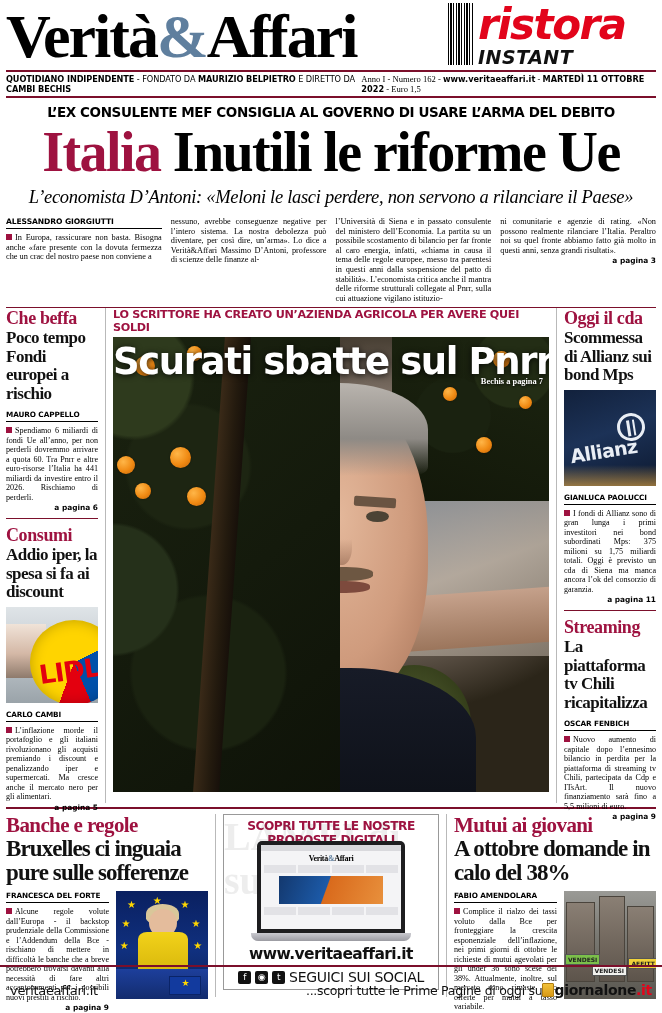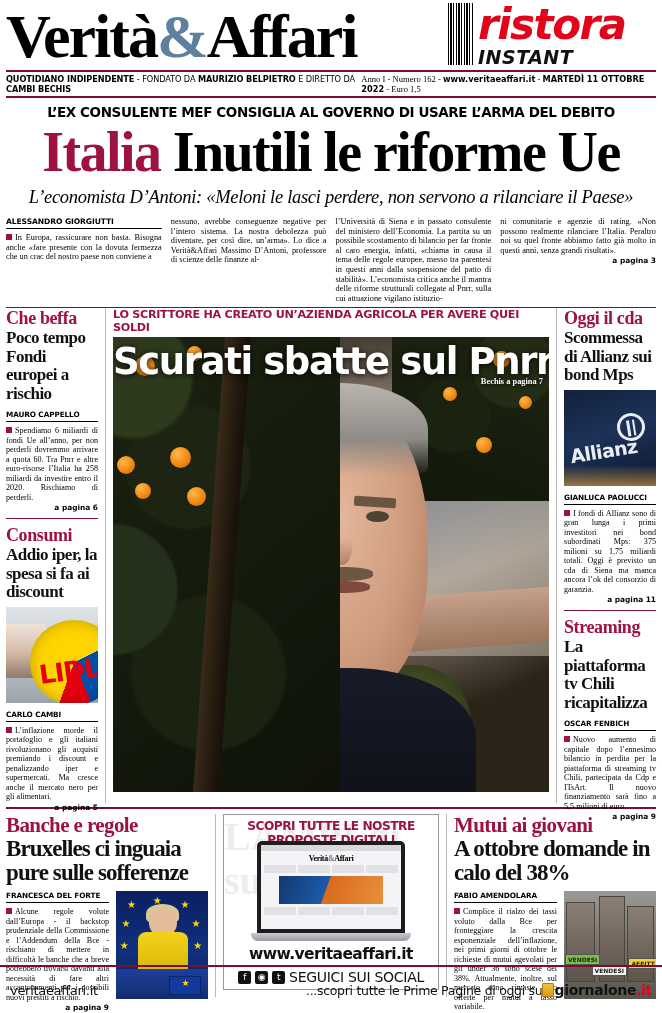--- a/index.html
+++ b/index.html
@@ -538,21 +538,21 @@
   <div class="rule-thin"></div>
 
   <div class="midband">
 
     <div class="side-col left">
 
       <div>
         <div class="sec-label">Che beffa</div>
         <div class="sec-title">Poco tempo Fondi europei a rischio</div>
         <div class="mini-byline">MAURO CAPPELLO</div>
-        <div class="mini-body"><span class="sq"></span><span>Spendiamo 6 miliardi di fondi Ue all’anno, per non perderli dovremmo arrivare a quota 60. Tra Pnrr e altre euro-risorse l’Italia ha 258 miliardi da investire entro il 2020. Rischiamo di perderli.</span></div>
+        <div class="mini-body"><span class="sq"></span><span>Spendiamo 6 miliardi di fondi Ue all’anno, per non perderli dovremmo arrivare a quota 60. Tra Pnrr e altre euro-risorse l’Italia ha 441 miliardi da investire entro il 2026. Rischiamo di perderli.</span></div>
         <span class="pagref">a pagina 6</span>
       </div>
 
       <div class="rule-thin" style="margin:6px 0;"></div>
 
       <div>
         <div class="sec-label">Consumi</div>
         <div class="sec-title">Addio iper, la spesa si fa ai discount</div>
         <div class="side-photo lidl-photo">
           <div class="lidl-shelf"></div>

